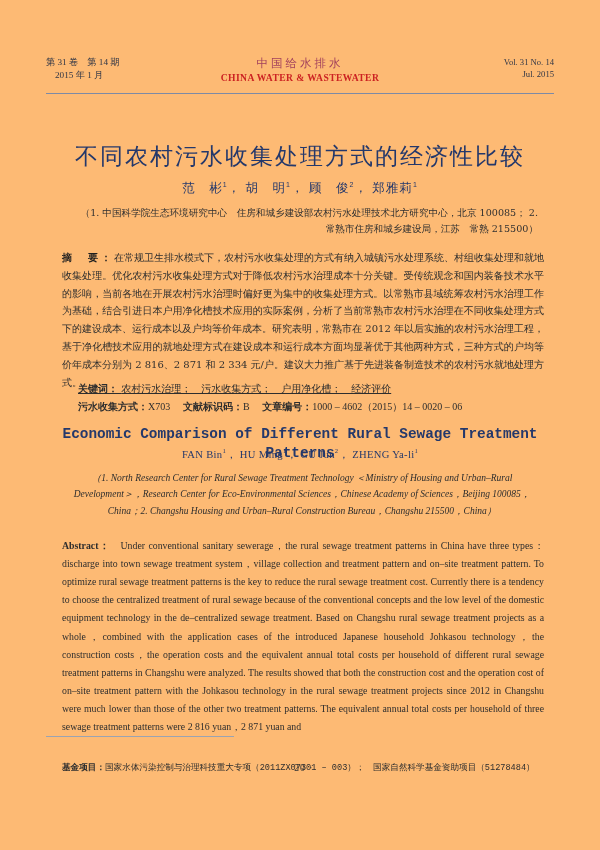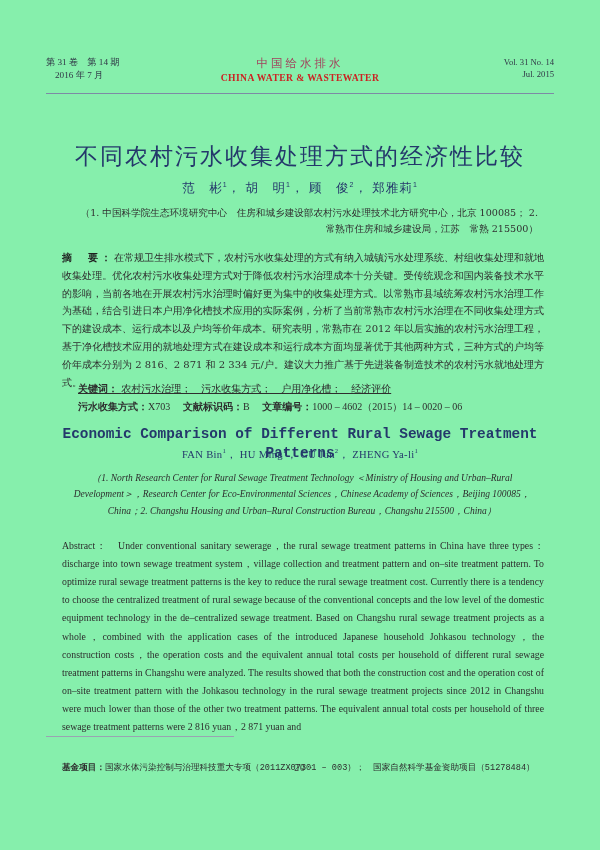--- a/index.html
+++ b/index.html
@@ -4,21 +4,21 @@
 <style>
   html, body {
     margin: 0;
     padding: 0;
     background: #f2f2f0;
   }
   .page {
     position: relative;
     width: 600px;
     height: 850px;
-    background: #86efac;
+    background: #fdba74;
     margin: 0 auto;
     overflow: hidden;
     font-family: "Liberation Serif", "DejaVu Serif", serif;
     color: #2a2a2a;
     box-sizing: border-box;
   }
 
   
   .runhead {
     position: absolute;
@@ -203,21 +203,21 @@
     position: absolute;
     left: 62px;
     right: 56px;
     top: 537px;
     font-size: 9.8px;
     line-height: 1.85;
     text-align: justify;
     color: #2d2d2d;
     font-family: "Liberation Serif", "DejaVu Serif", serif;
   }
-  .abs-en .lbl { font-weight: normal; margin-top: 12px; }
+  .abs-en .lbl { font-weight: bold; margin-top: 12px; }
 
   
   .fn-rule {
     position: absolute;
     left: 46px;
     top: 736px;
     width: 188px;
     height: 1px;
     background: #9aa3b2;
   }
@@ -246,21 +246,21 @@
   }
 </style>
 </head>
 <body>
 
 <div class="page">
 
   <div class="runhead">
     <div class="runhead-left">
       <div class="l1">第 31 卷　第 14 期</div>
-      <div class="l2">2016 年 7 月</div>
+      <div class="l2">2015 年 1 月</div>
     </div>
     <div class="runhead-center">
       <div class="jrnl-cn">中国给水排水</div>
       <div class="jrnl-en">CHINA WATER &amp; WASTEWATER</div>
     </div>
     <div class="runhead-right">
       <div class="l1">Vol. 31  No. 14</div>
       <div class="l2">Jul. 2015</div>
     </div>
   </div>

